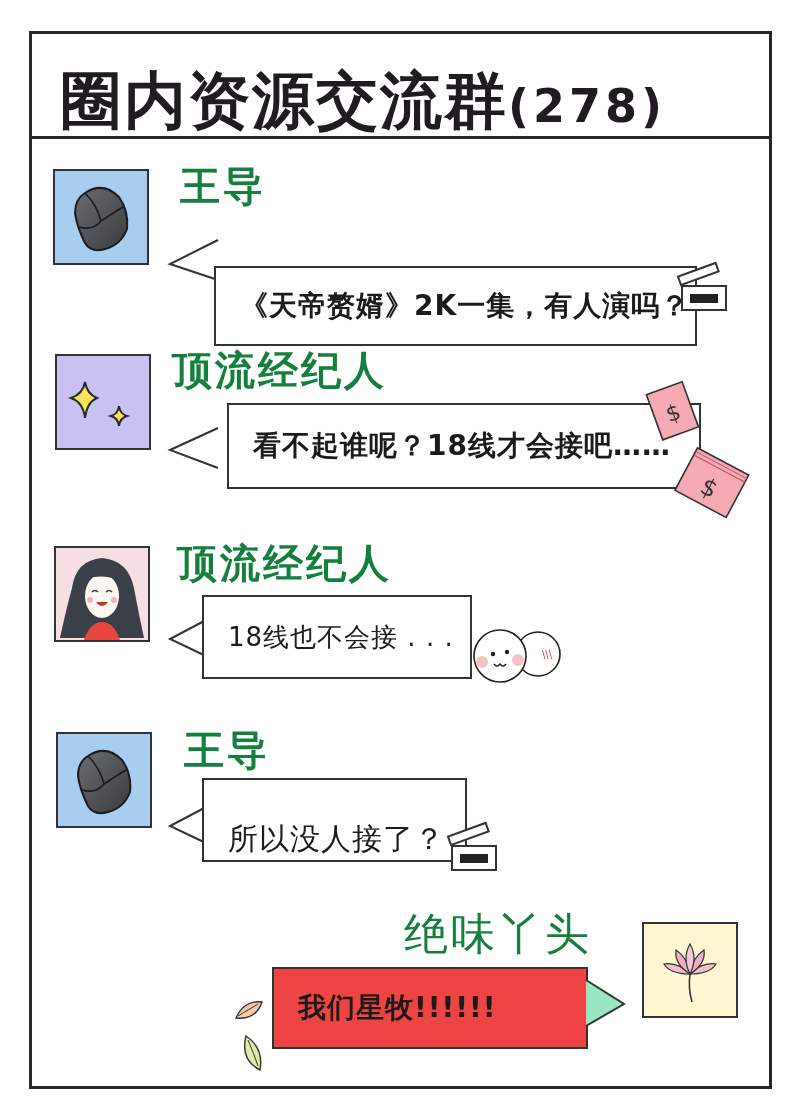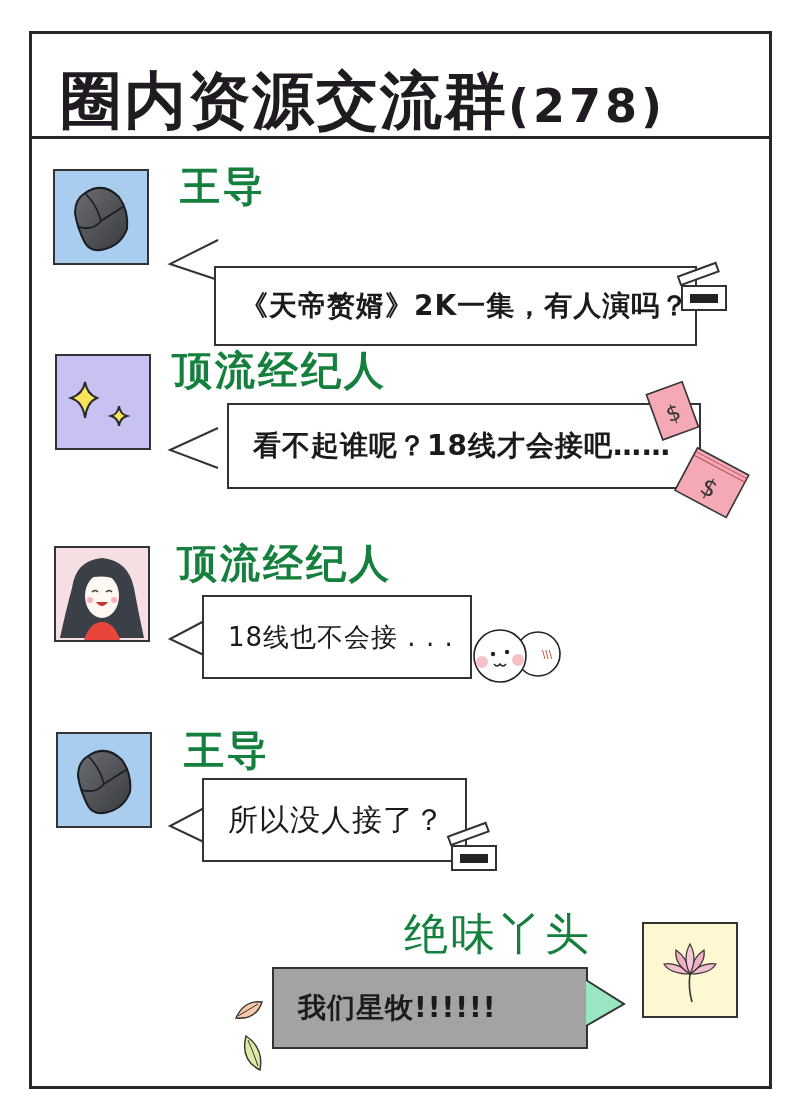--- a/index.html
+++ b/index.html
@@ -133,21 +133,21 @@
           </linearGradient>
         </defs>
       <path d="M30 22 Q48 10 64 26 Q74 40 72 58 Q66 74 50 78 Q36 82 30 72 Q22 56 20 42 Q20 28 30 22 Z" fill="url(#capg2)" stroke="#1b1c20" stroke-width="2"></path>
       <path d="M30 22 Q42 34 46 50 M46 50 Q58 42 68 36 M46 50 Q38 60 24 56" fill="none" stroke="#1b1c20" stroke-width="1.6"></path>
     </svg>
   </div>
   <div class="name" style="left:184px; top:730px;">王导</div>
   <svg class="tail" width="40" height="60" style="left:168px; top:800px;">
     <path d="M40 6 L2 26 L40 44" fill="#fff" stroke="#333" stroke-width="2"></path>
   </svg>
-  <div class="bubble" style="left:202px; top:778px; width:265px; height:84px; font-weight:normal; font-size:30px;">
+  <div class="bubble" style="left:202px; top:778px; width:265px; height:84px; font-weight:normal; font-size:30px;align-items:flex-end;">
     <span>所以没人接了？</span>
   </div>
   <svg class="sticker" width="60" height="52" style="left:442px; top:822px;">
     <g transform="rotate(-20 20 18)">
         <rect x="8" y="10" width="40" height="9" fill="#fff" stroke="#333" stroke-width="2"></rect>
       </g>
     <rect x="10" y="24" width="44" height="24" fill="#fff" stroke="#333" stroke-width="2"></rect>
     <rect x="18" y="32" width="28" height="9" fill="#222"></rect>
   </svg>
 </div>
@@ -157,21 +157,21 @@
   <div class="avatar" style="left:642px; top:922px; background:#fdf8d2;">
     <svg width="92" height="92" viewBox="0 0 92 92">
       <path d="M46 50 Q44 64 48 78" fill="none" stroke="#333" stroke-width="1.6"></path>
       <path d="M46 50 Q26 50 20 40 Q34 38 46 50 Z" fill="#f3bfd0" stroke="#333" stroke-width="1.2"></path>
       <path d="M46 50 Q66 50 72 40 Q58 38 46 50 Z" fill="#f3bfd0" stroke="#333" stroke-width="1.2"></path>
       <path d="M46 50 Q30 40 32 26 Q44 34 46 50 Z" fill="#f0aec4" stroke="#333" stroke-width="1.2"></path>
       <path d="M46 50 Q62 40 60 26 Q48 34 46 50 Z" fill="#f0aec4" stroke="#333" stroke-width="1.2"></path>
       <path d="M46 50 Q38 34 46 20 Q54 34 46 50 Z" fill="#f5c8d6" stroke="#333" stroke-width="1.2"></path>
     </svg>
   </div>
-  <div class="bubble" style="left:272px; top:967px; width:316px; height:82px; background:#a3a3a3;">
+  <div class="bubble" style="left:272px; top:967px; width:316px; height:82px; background:#ef4444;">
     <span>我们星牧!!!!!!</span>
   </div>
   <svg class="tail" width="44" height="80" style="left:586px; top:968px;">
     <path d="M0 12 L38 36 L0 58" fill="#9be6c2" stroke="#333" stroke-width="2"></path>
   </svg>
   <svg class="sticker" width="50" height="80" style="left:232px; top:994px;">
     <path d="M4 24 Q12 6 30 8 Q24 26 4 24 Z" fill="#f6c9a8" stroke="#333" stroke-width="1.4"></path>
     <path d="M6 22 Q16 16 26 10" fill="none" stroke="#333" stroke-width="1"></path>
     <path d="M28 76 Q8 66 14 42 Q32 54 28 76 Z" fill="#dfe8a6" stroke="#333" stroke-width="1.4"></path>
     <path d="M16 46 Q22 60 26 72" fill="none" stroke="#333" stroke-width="1"></path>

